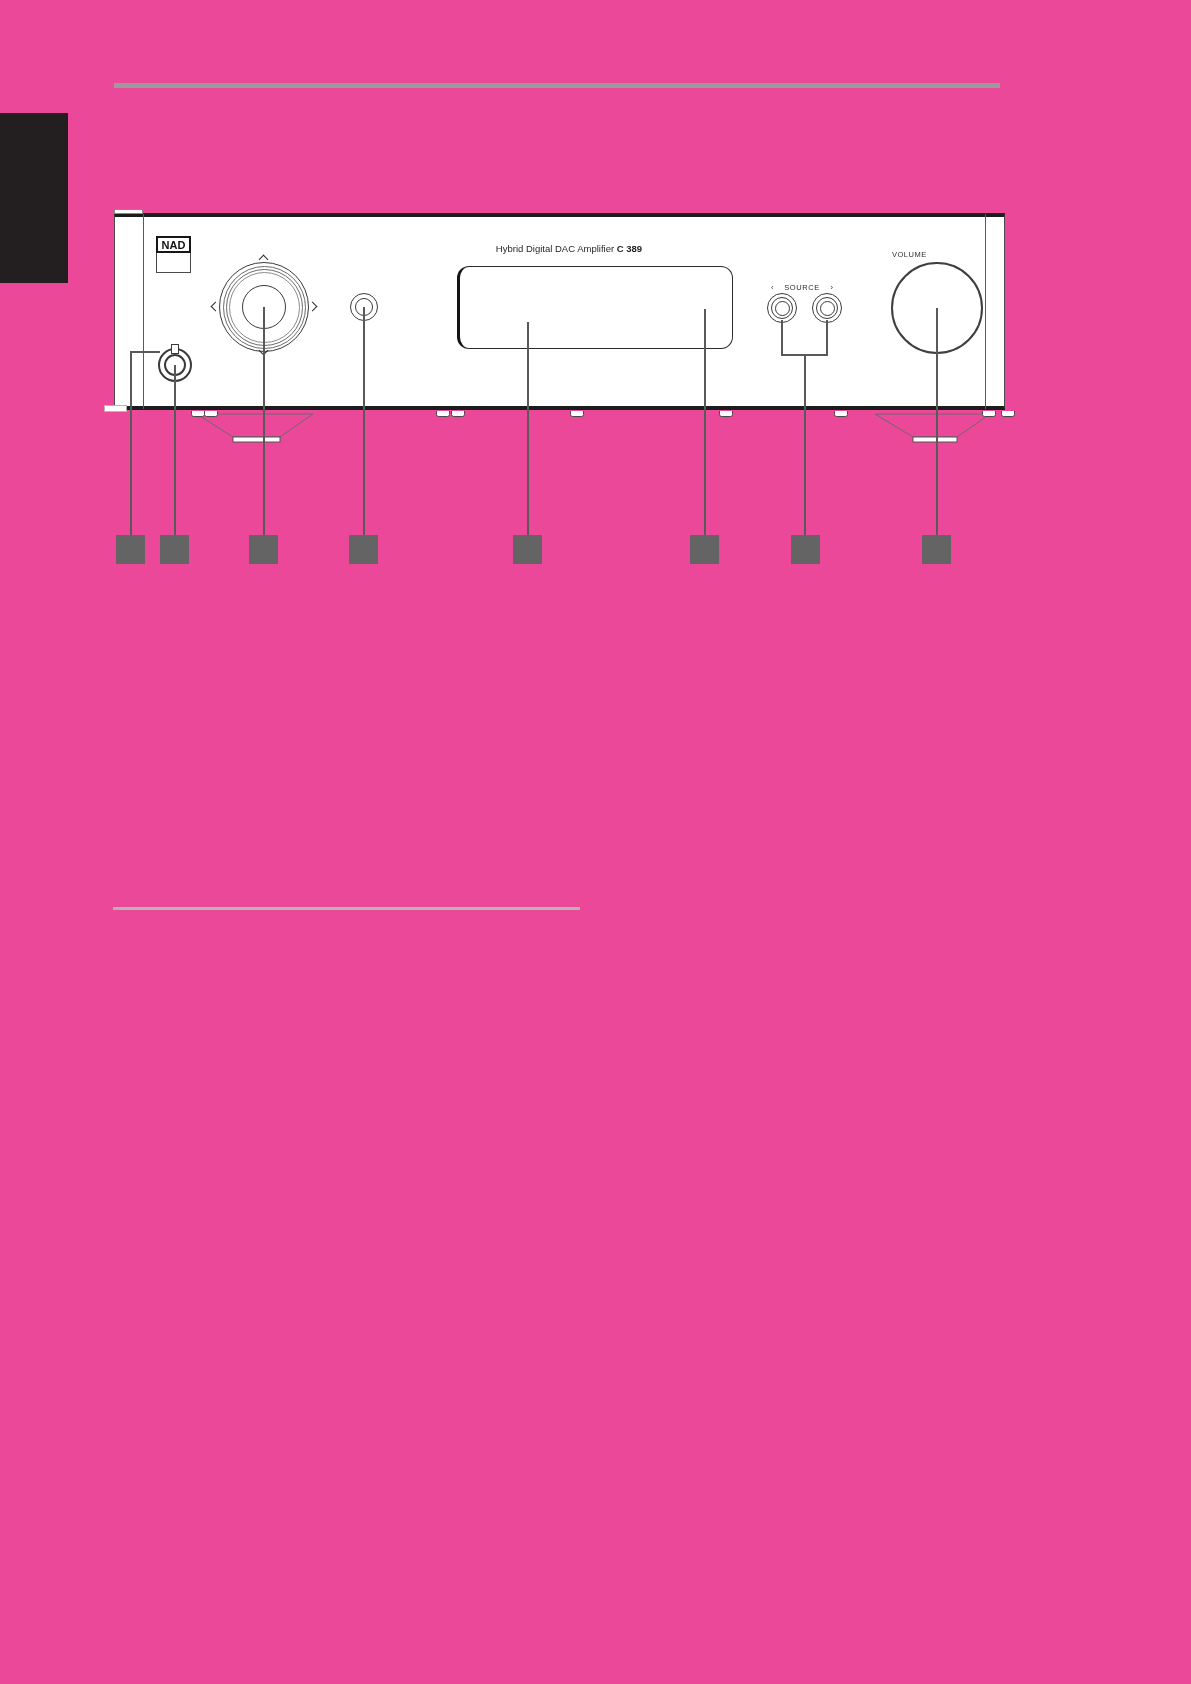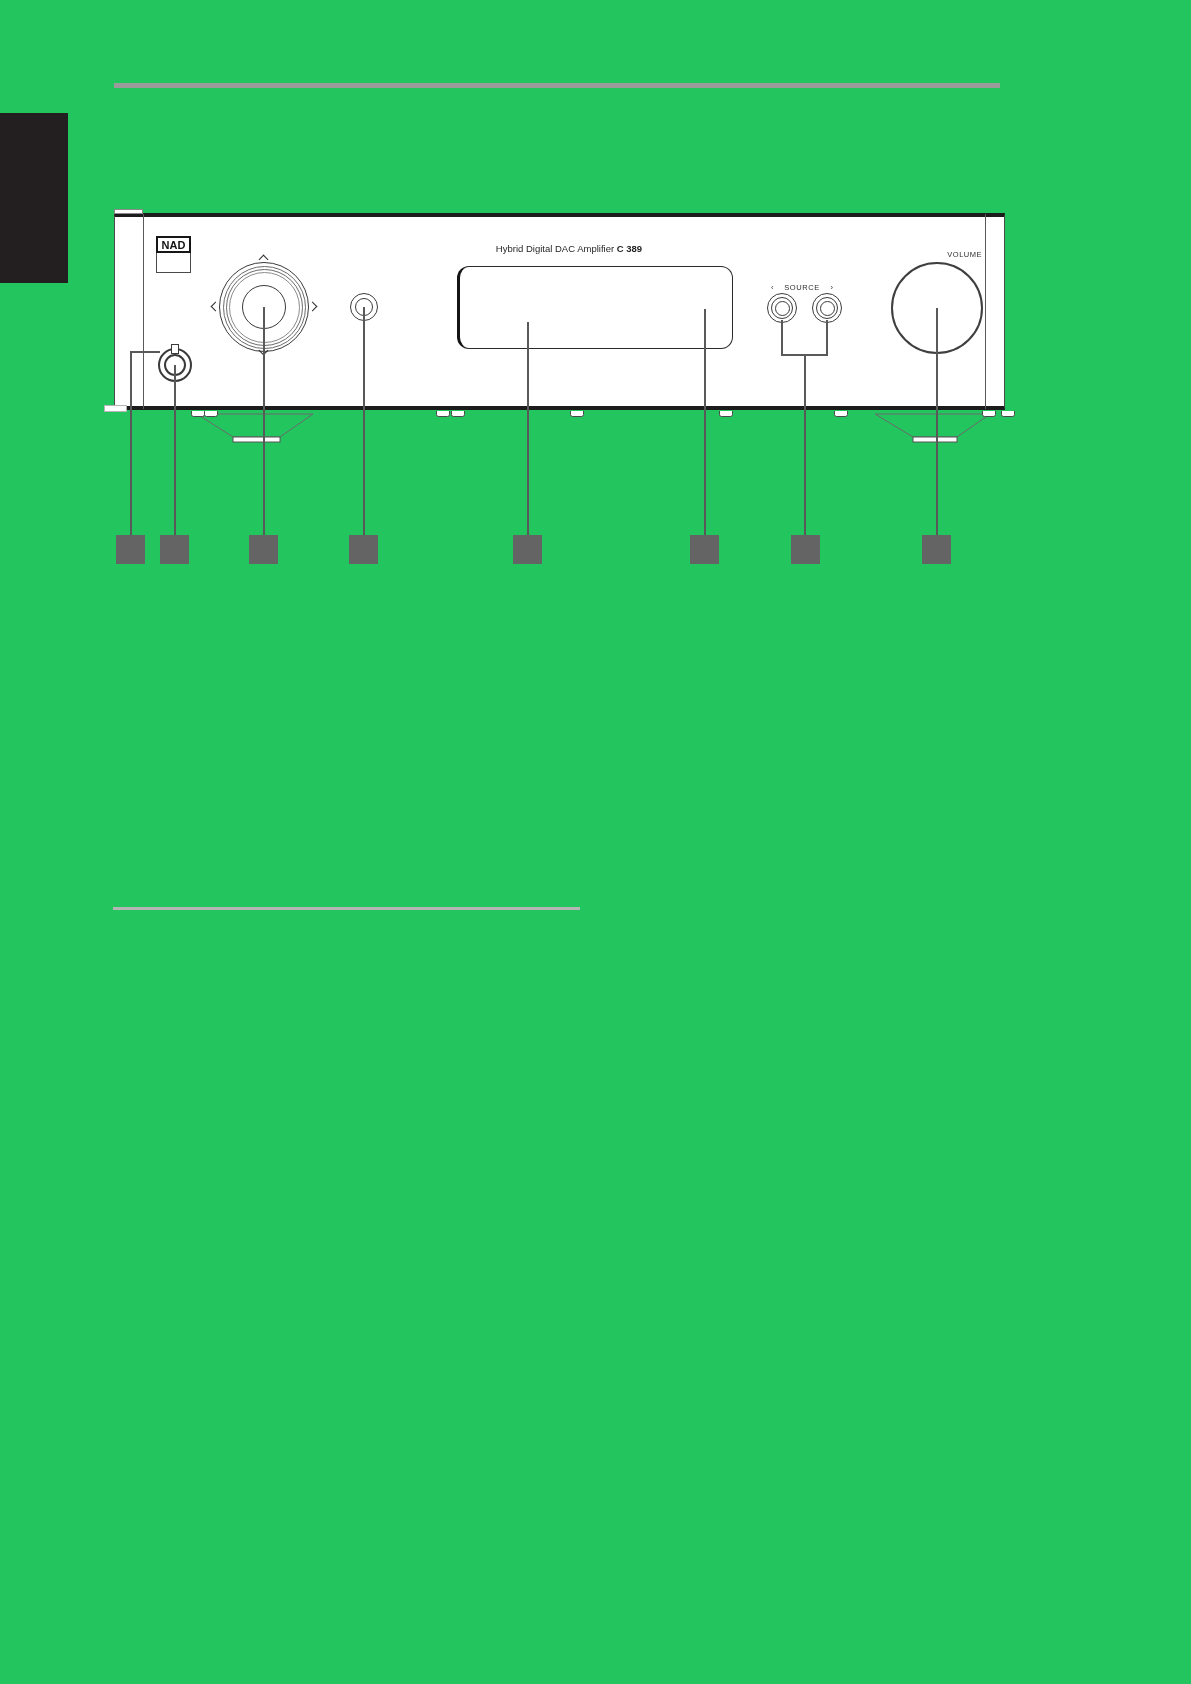--- a/index.html
+++ b/index.html
@@ -1,17 +1,17 @@
 <!DOCTYPE html>
 <html><head>
 <meta charset="utf-8">
 <style>
   html,body{margin:0;padding:0;background:#fff;}
   .page{
-    position:relative;width:1191px;height:1684px;background:#22c55e;overflow:hidden;
+    position:relative;width:1191px;height:1684px;background:#ec4899;overflow:hidden;
     font-family:"Liberation Sans", sans-serif;color:#222;
   }
   .abs{position:absolute;}
 
   
   .top-rule{left:114px;top:83px;width:886px;height:5px;background:#9b9b9b;}
   .side-tab{left:0;top:113px;width:68px;height:170px;background:#231f20;}
   .mid-divider{left:113px;top:907px;width:467px;height:3px;background:#b5b5b5;}
 
   
@@ -62,21 +62,21 @@
     font-size:7.5px;color:#2e2e2e;}
   .source-row .lbl{letter-spacing:.6px;}
   .src-b1-o{left:767px;top:293px;width:30px;height:30px;border:1.5px solid #3a3a3a;}
   .src-b1-m{left:771px;top:297px;width:22px;height:22px;border:1.5px solid #3a3a3a;}
   .src-b1-i{left:774.5px;top:300.5px;width:15px;height:15px;border:1.5px solid #3a3a3a;}
   .src-b2-o{left:812px;top:293px;width:30px;height:30px;border:1.5px solid #3a3a3a;}
   .src-b2-m{left:816px;top:297px;width:22px;height:22px;border:1.5px solid #3a3a3a;}
   .src-b2-i{left:819.5px;top:300.5px;width:15px;height:15px;border:1.5px solid #3a3a3a;}
 
   
-  .vol-label{left:892px;top:250px;width:90px;text-align:right;font-size:7.5px;color:#2e2e2e;letter-spacing:.5px;}
+  .vol-label{left:892px;top:250px;width:90px;text-align:left;font-size:7.5px;color:#2e2e2e;letter-spacing:.5px;}
   .vol-knob{left:891px;top:262px;width:92px;height:92px;border:2px solid #3f3f3f;}
 
   
   .cl{background:#595959;}
   .l1h{left:131px;top:351px;width:29px;height:2px;}
   .l1v{left:130px;top:351px;width:2px;height:184px;}
   .l2v{left:174px;top:365px;width:2px;height:170px;}
   .l3v{left:263px;top:307px;width:2px;height:228px;}
   .l4v{left:363px;top:307px;width:2px;height:228px;}
   .l5v{left:527px;top:322px;width:2px;height:213px;}

